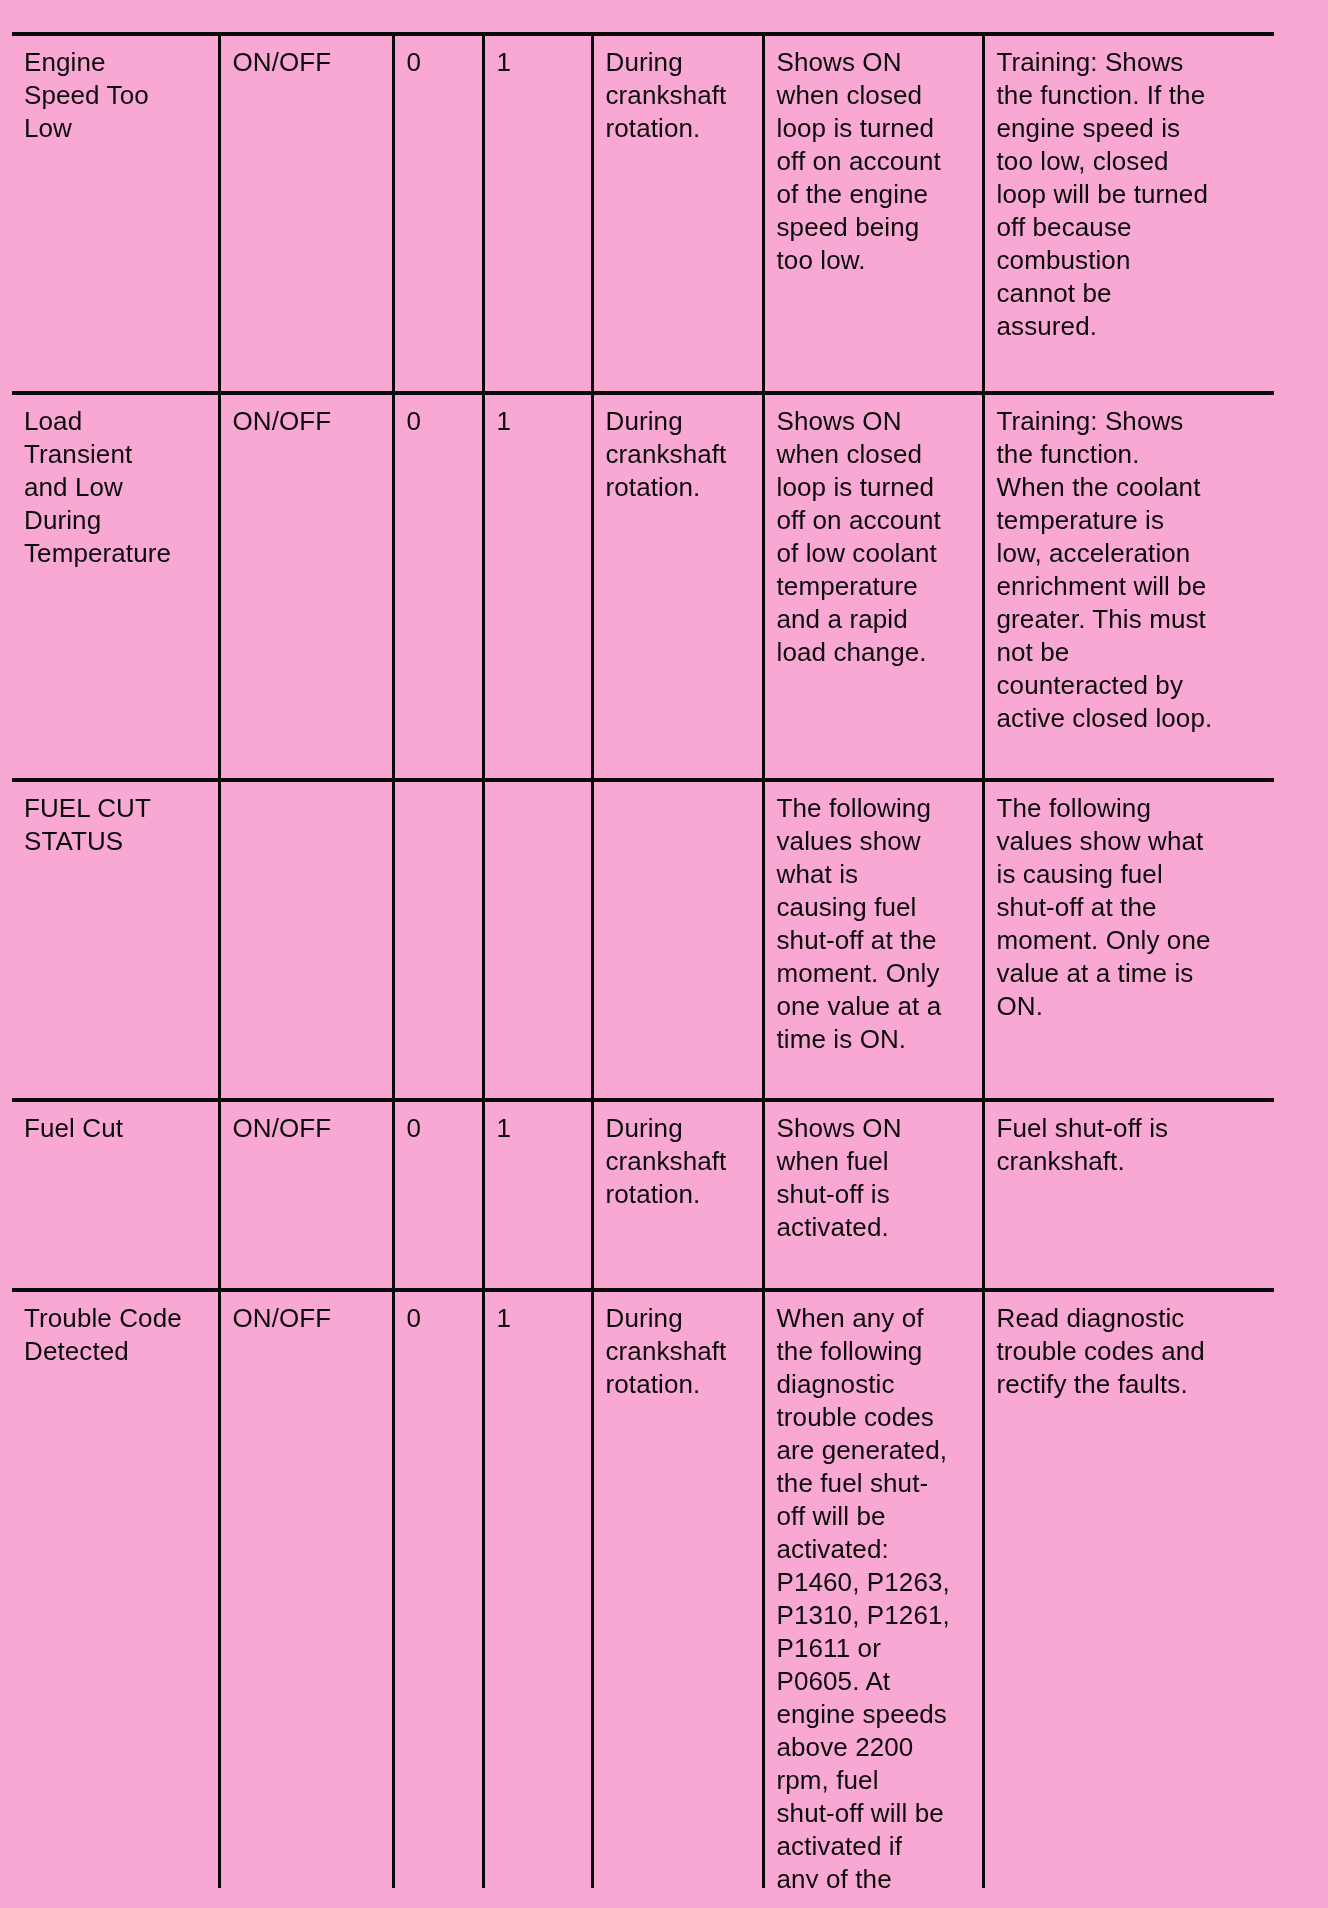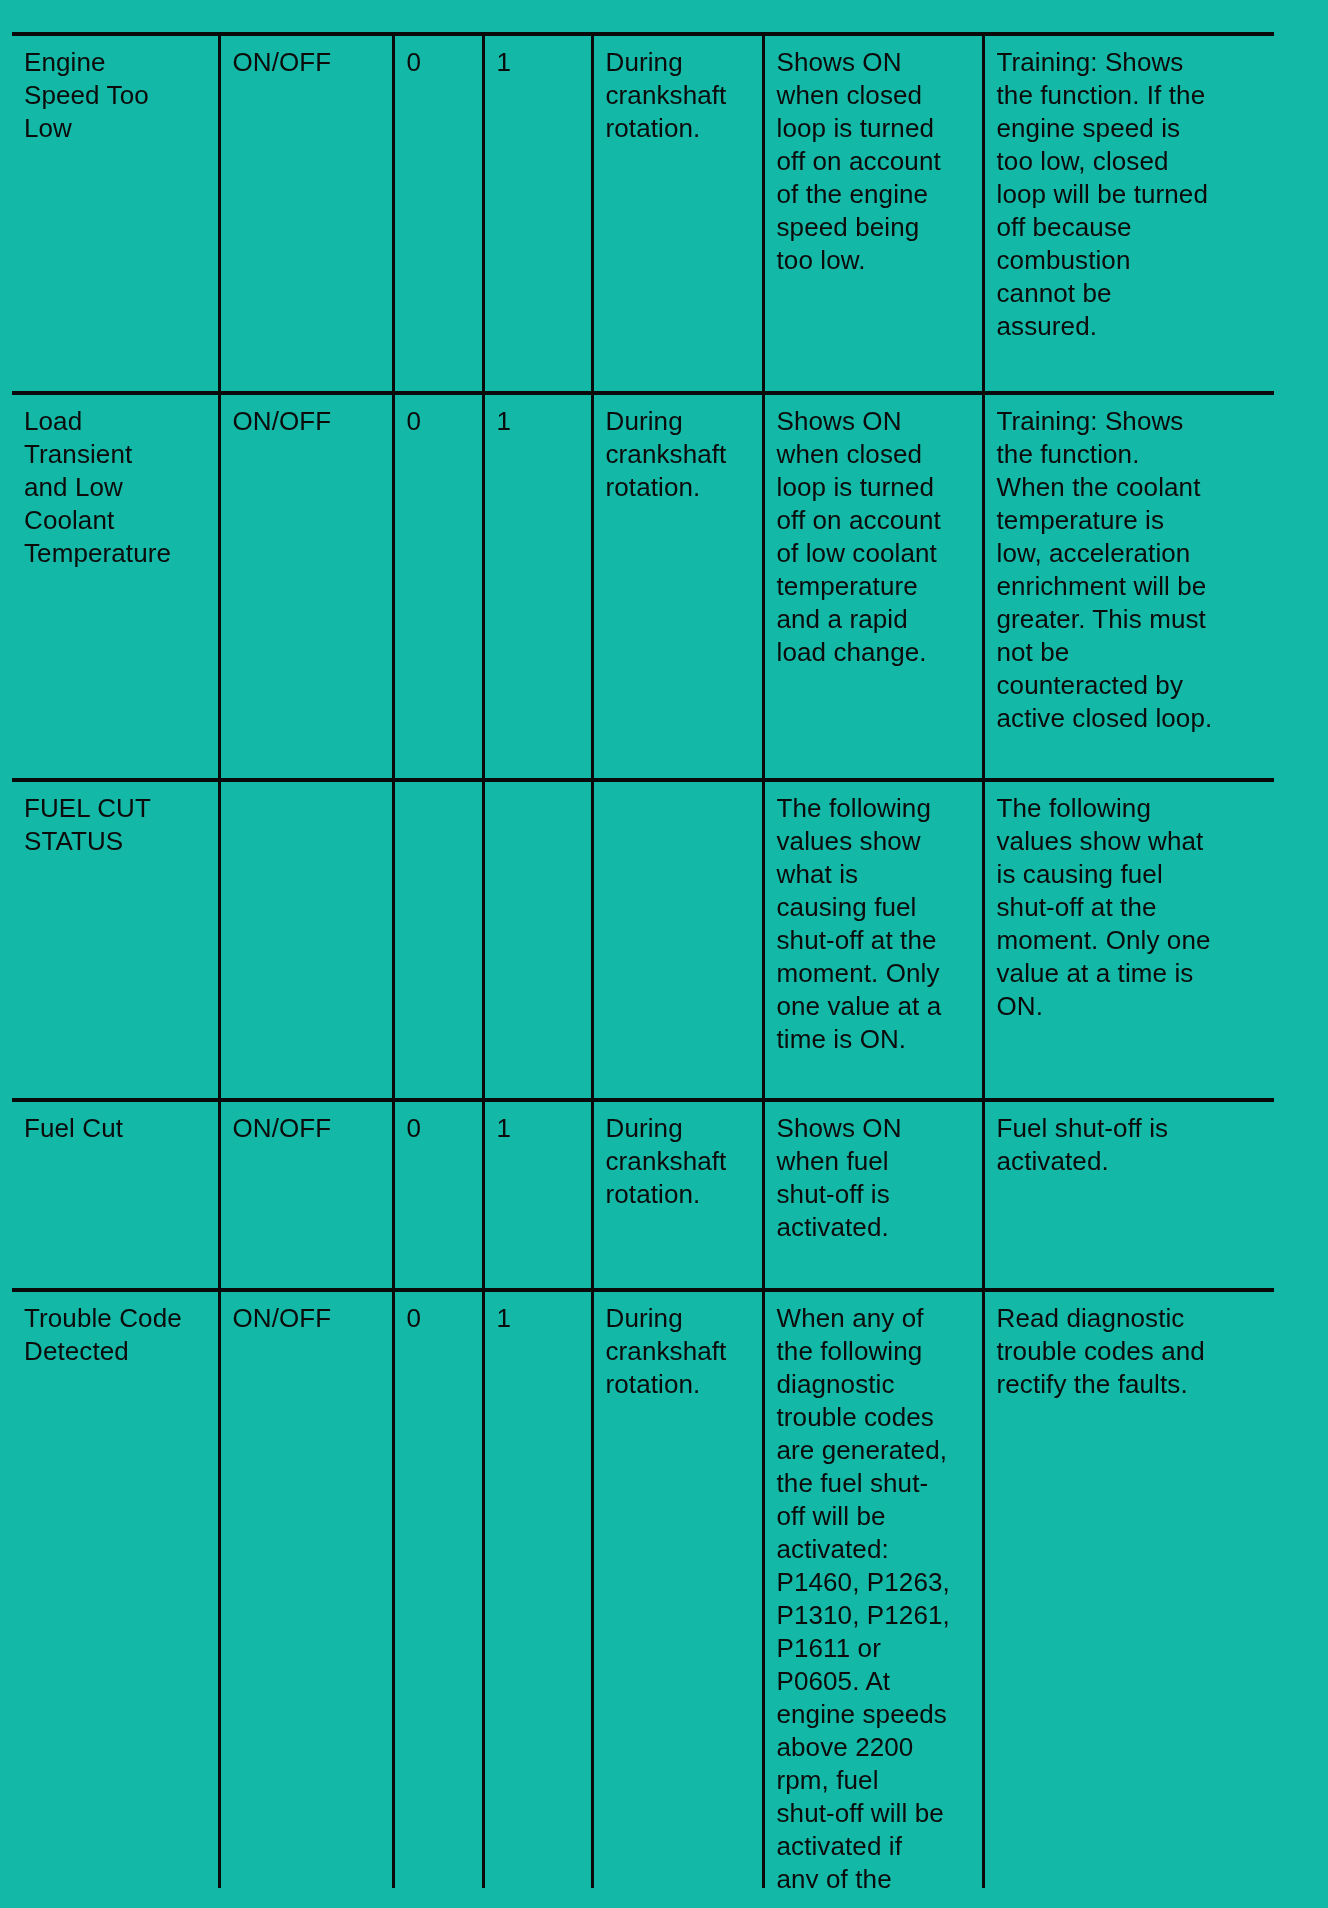--- a/index.html
+++ b/index.html
@@ -8,21 +8,21 @@
     width: 1328px;
     height: 1908px;
     background: #ffffff;
     overflow: hidden;
     font-family: "Liberation Sans", sans-serif;
   }
   .page {
     position: relative;
     width: 1328px;
     height: 1908px;
-    background: #14b8a6;
+    background: #f9a8d4;
   }
   .table-clip {
     position: absolute;
     left: 12px;
     top: 32px;
     width: 1262px;
     height: 1856px;   
     overflow: hidden;
   }
   table.diag {
@@ -99,21 +99,21 @@
 off because
 combustion
 cannot be
 assured.</td>
       </tr>
 
       <tr class="r2">
         <td class="c-param">Load
 Transient
 and Low
-Coolant
+During
 Temperature</td>
         <td class="c-display">ON/OFF</td>
         <td class="c-v0">0</td>
         <td class="c-v1">1</td>
         <td class="c-cond">During
 crankshaft
 rotation.</td>
         <td class="c-desc">Shows ON
 when closed
 loop is turned
@@ -164,21 +164,21 @@
         <td class="c-v0">0</td>
         <td class="c-v1">1</td>
         <td class="c-cond">During
 crankshaft
 rotation.</td>
         <td class="c-desc">Shows ON
 when fuel
 shut-off is
 activated.</td>
         <td class="c-act">Fuel shut-off is
-activated.</td>
+crankshaft.</td>
       </tr>
 
       <tr class="r5">
         <td class="c-param">Trouble Code
 Detected</td>
         <td class="c-display">ON/OFF</td>
         <td class="c-v0">0</td>
         <td class="c-v1">1</td>
         <td class="c-cond">During
 crankshaft

